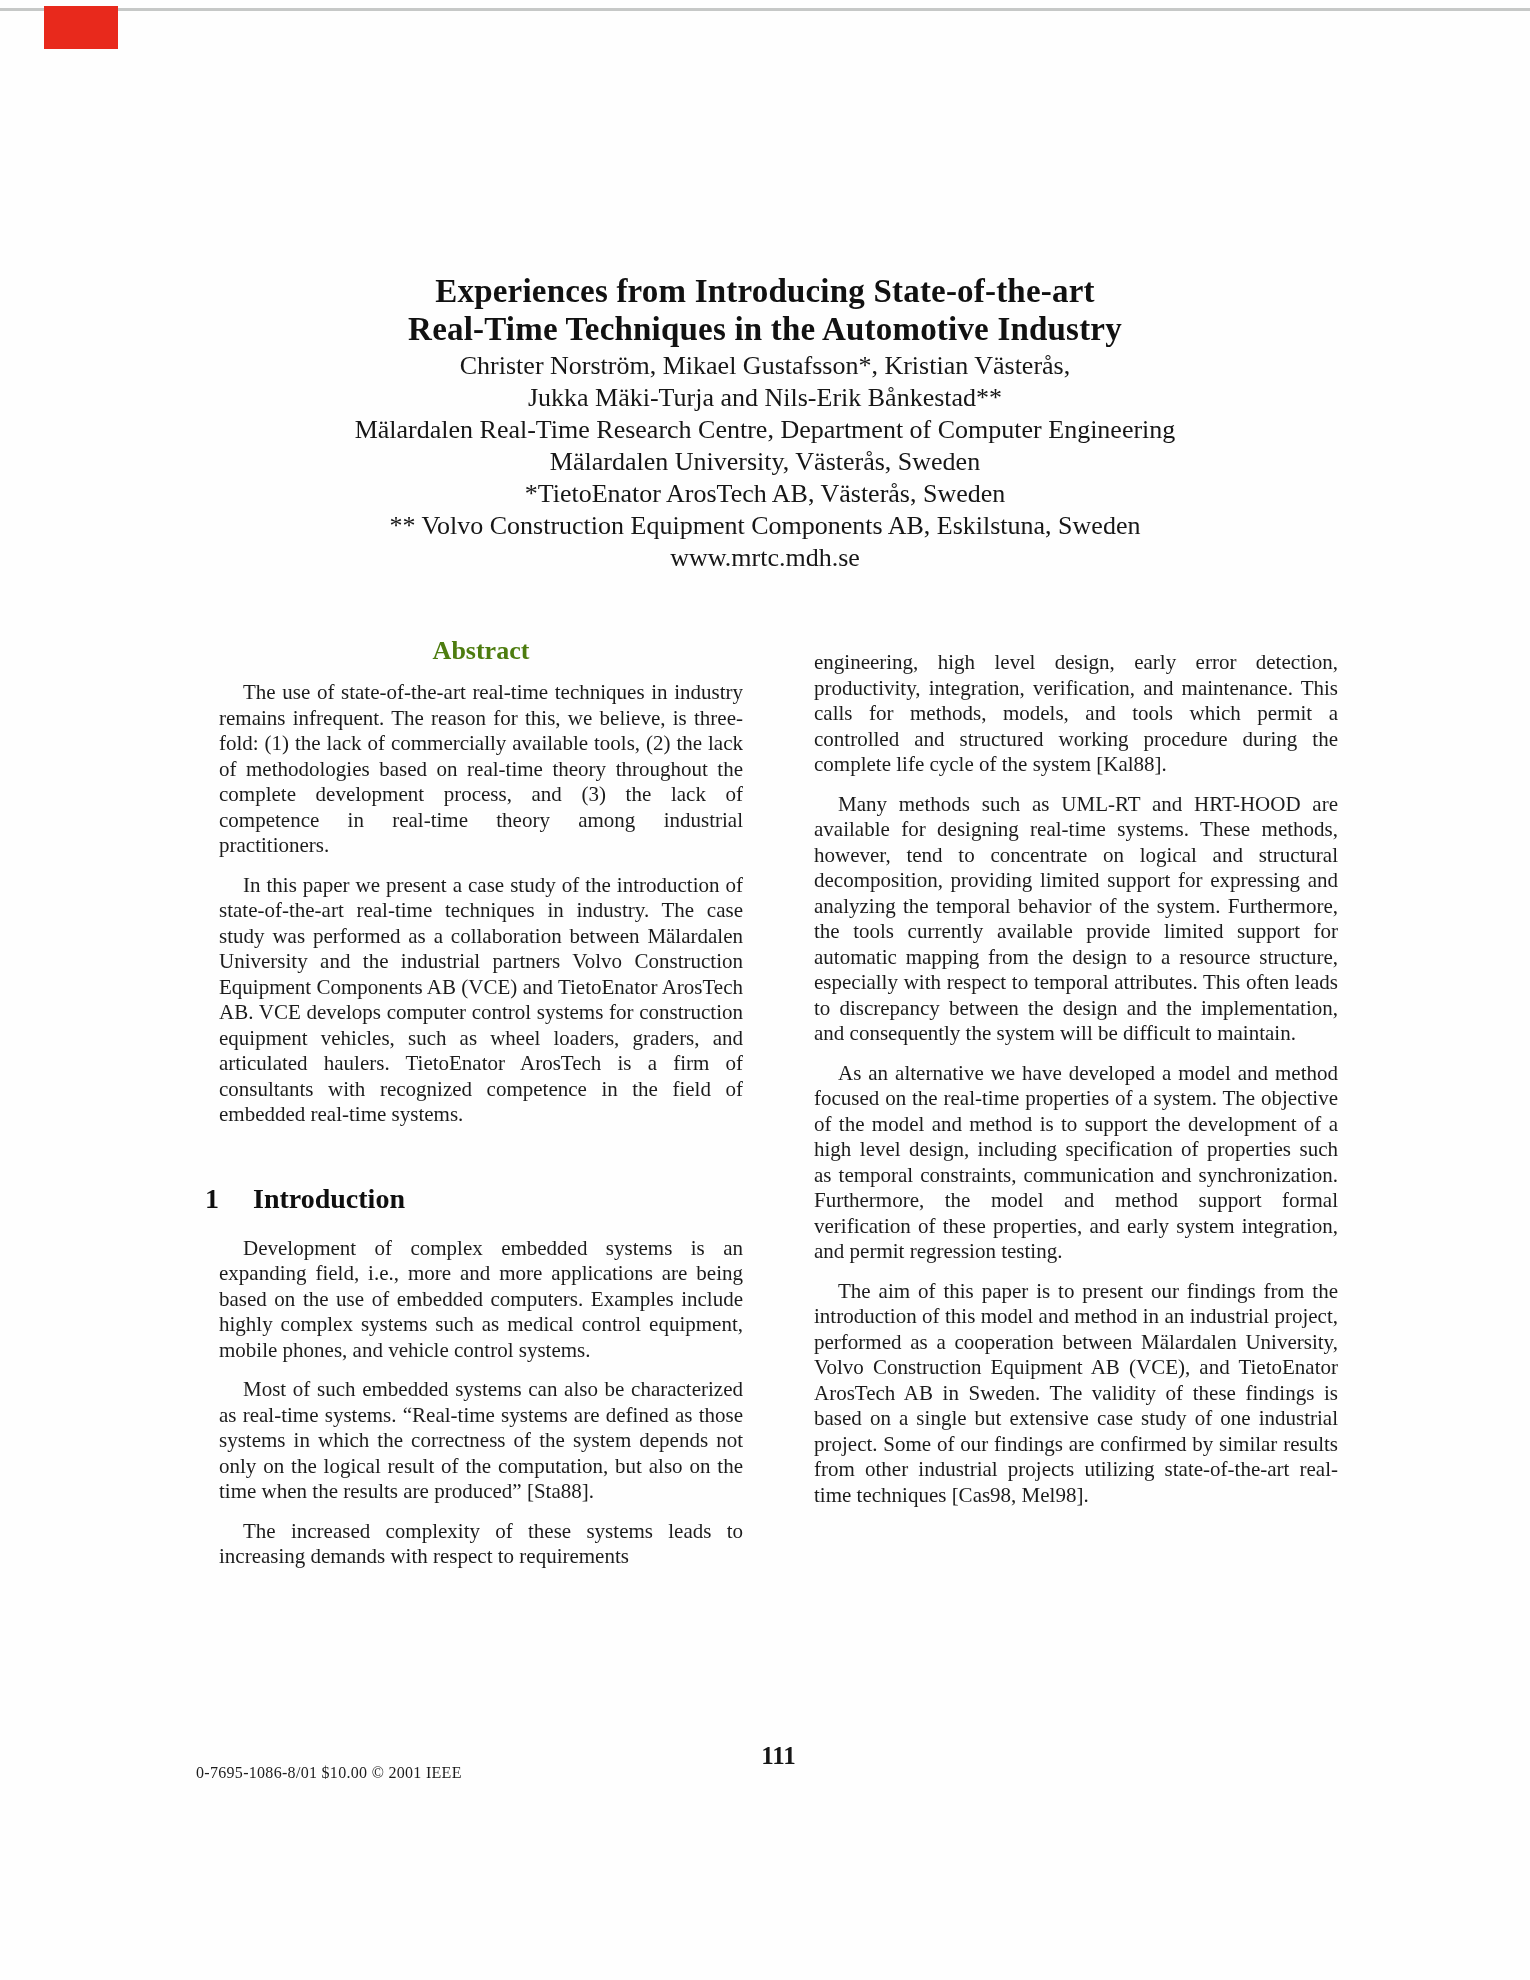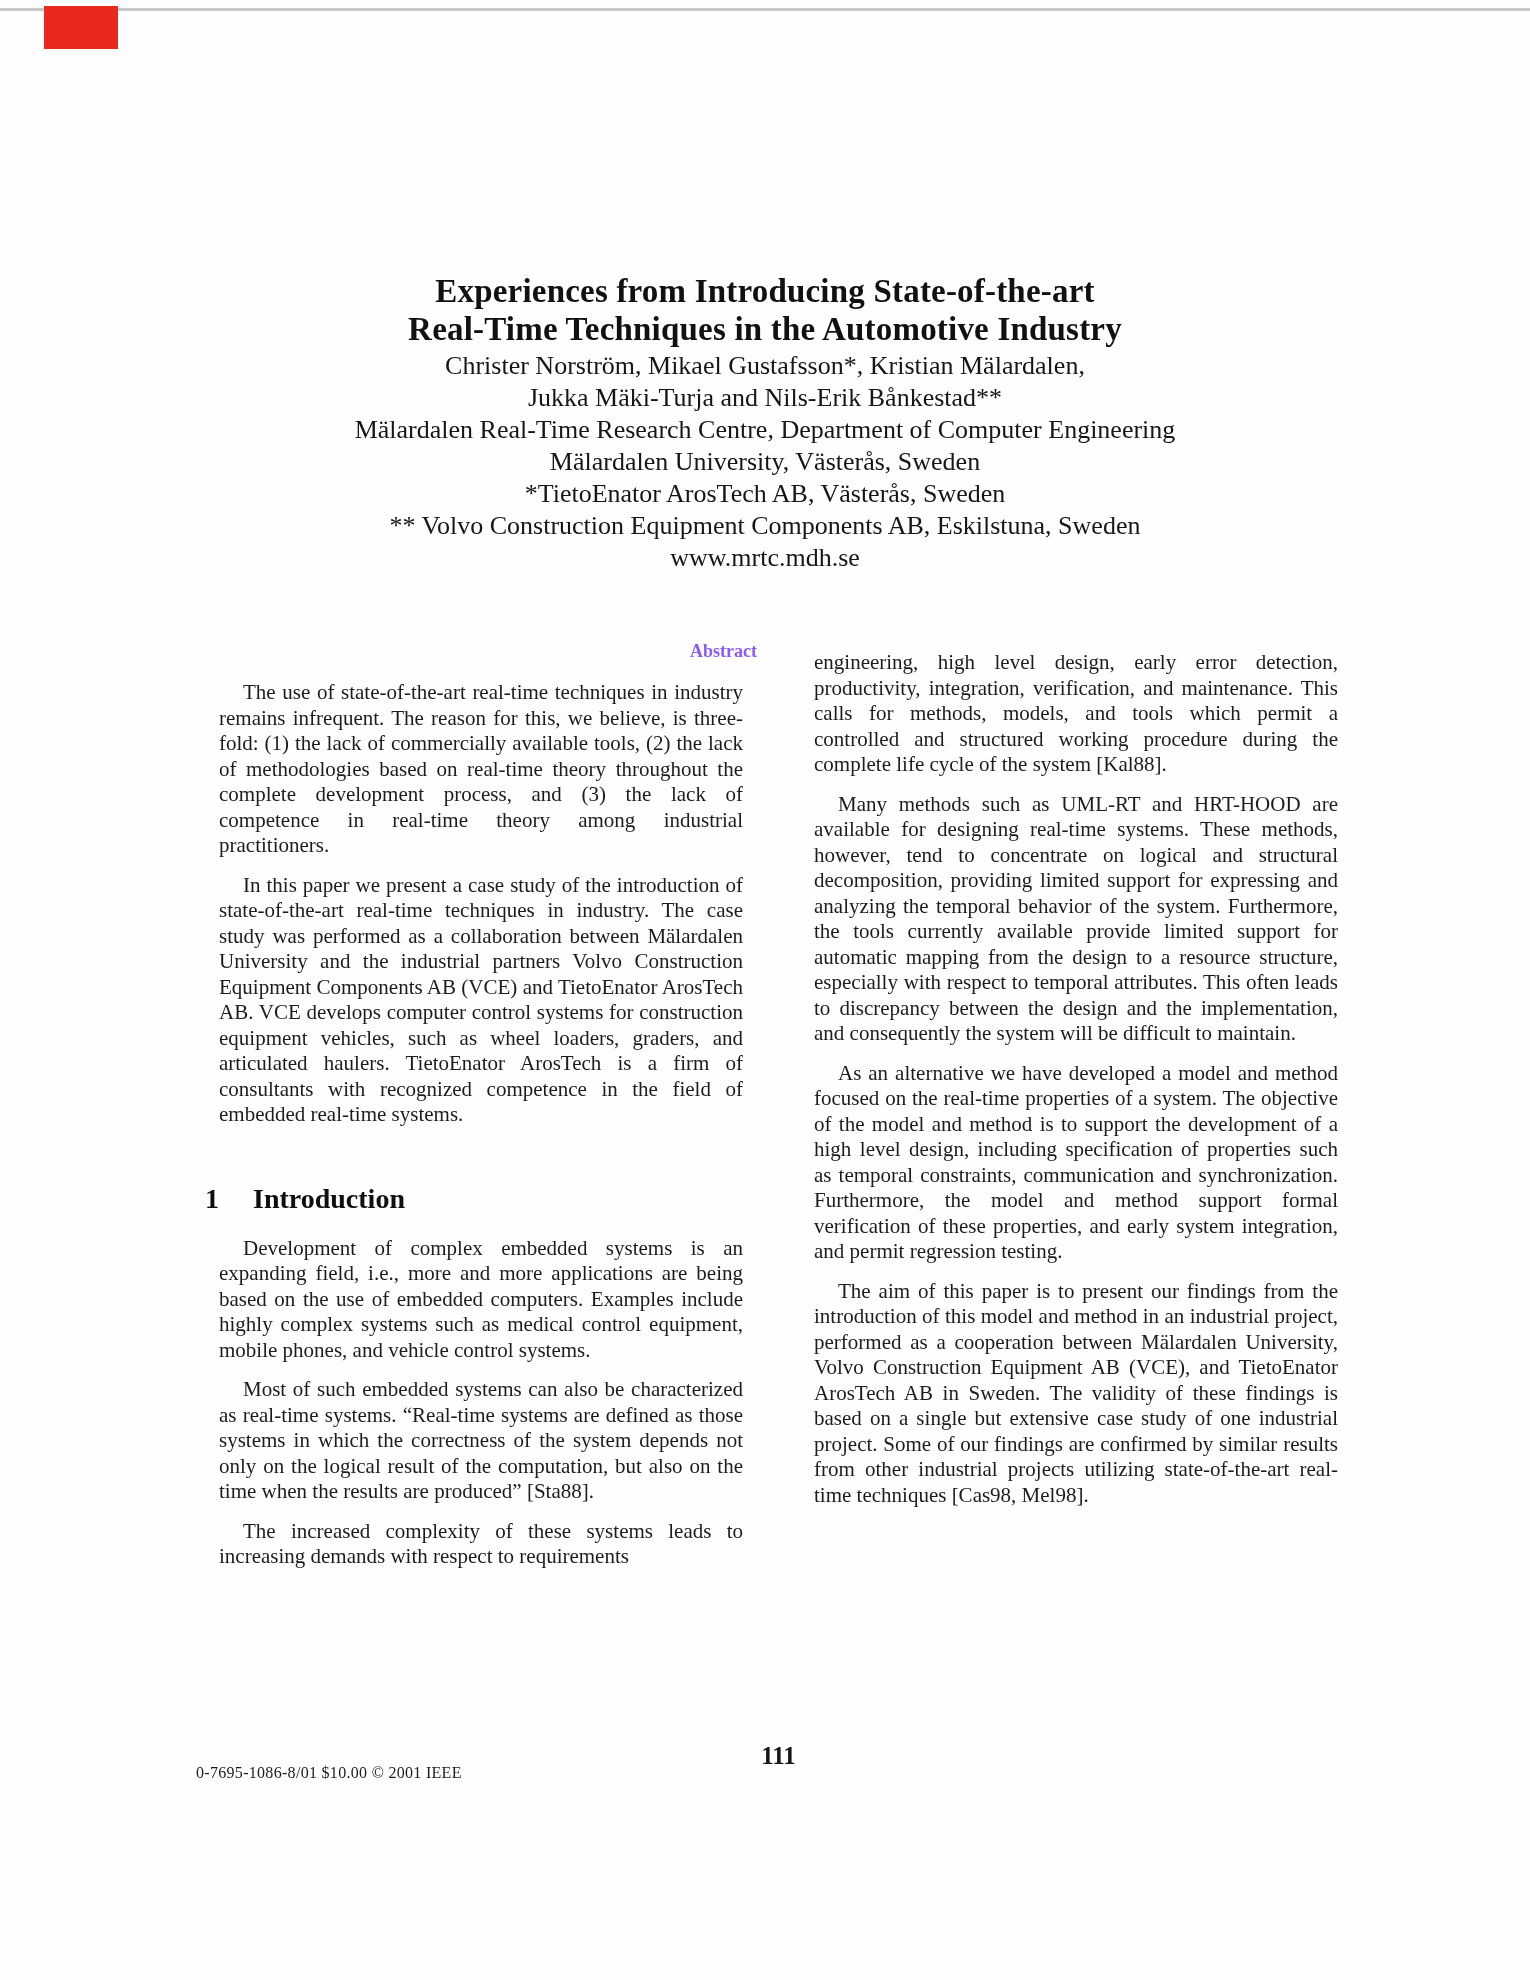--- a/index.html
+++ b/index.html
@@ -57,26 +57,26 @@
     position: absolute;
     top: 636px;
     width: 552px;
     font-size: 21px;
     line-height: 25.5px;
     text-align: justify;
   }
   .column-left  { left: 205px; }
   .column-right { left: 800px; }
   .abstract-heading {
-    text-align: right;
+    text-align: center;
     font-weight: bold;
-    font-size: 18px;
+    font-size: 26px;
     line-height: 30px;
     margin: 0 0 10px 0;
-    color: #8b5cf6;
+    color: #4d7c0f;
   }
   .para {
     margin: 14px;
     text-indent: 24px;
   }
   .para.italic { }
   .para.no-indent { text-indent: 0; }
   .section-heading {
     margin-top: 56px;
     margin-bottom: 22px;
@@ -114,21 +114,21 @@
 
 <div class="page">
 
   <div class="top-rule" style="background: rgb(198, 200, 199);"></div>
   <div class="red-tag" style="background: rgb(232, 41, 28);"></div>
 
   <div class="header">
     <div class="title-line">Experiences from Introducing State-of-the-art</div>
     <div class="title-line">Real-Time Techniques in the Automotive Industry</div>
     <div class="meta-block">
-      <div class="meta-line">Christer Norström, Mikael Gustafsson*, Kristian Mälardalen,</div>
+      <div class="meta-line">Christer Norström, Mikael Gustafsson*, Kristian Västerås,</div>
       <div class="meta-line">Jukka Mäki-Turja and Nils-Erik Bånkestad**</div>
       <div class="meta-line">Mälardalen Real-Time Research Centre, Department of Computer Engineering</div>
       <div class="meta-line">Mälardalen University, Västerås, Sweden</div>
       <div class="meta-line">*TietoEnator ArosTech AB, Västerås, Sweden</div>
       <div class="meta-line">** Volvo Construction Equipment Components AB, Eskilstuna, Sweden</div>
       <div class="meta-line">www.mrtc.mdh.se</div>
     </div>
   </div>
 
   <div class="column column-left">

